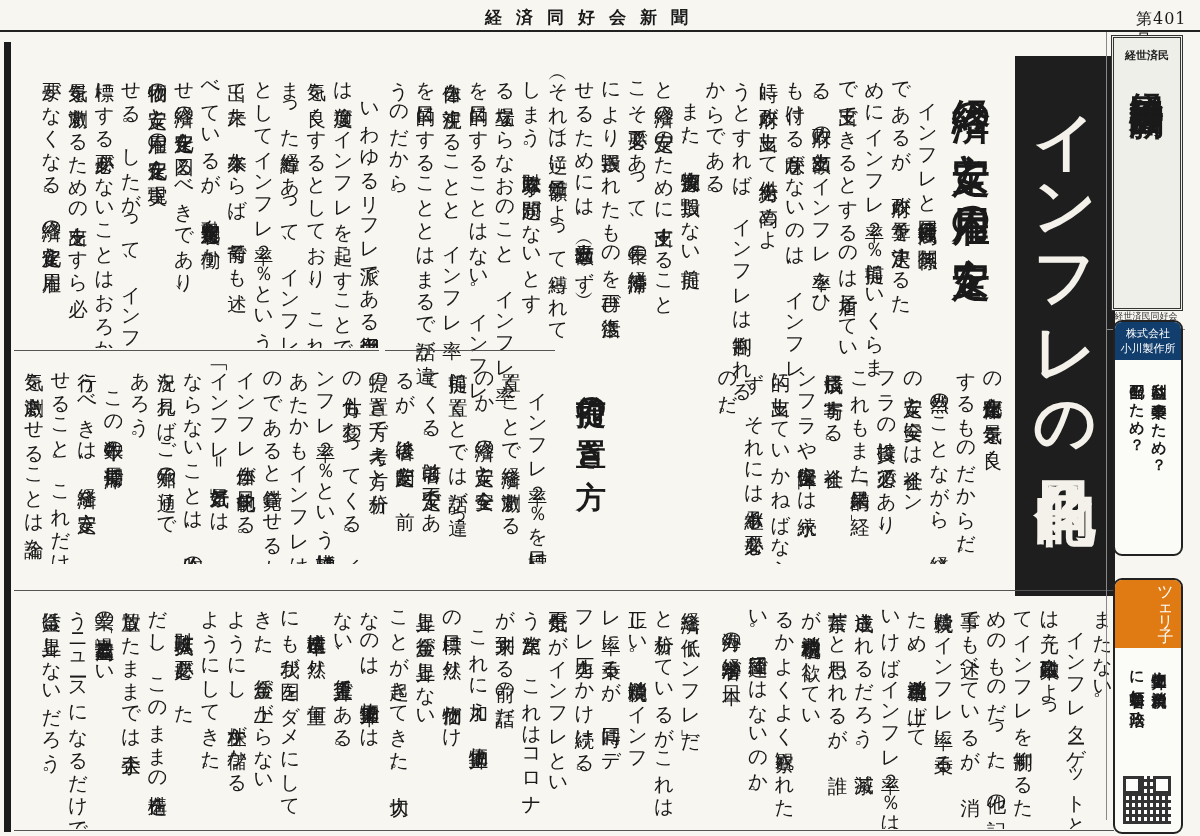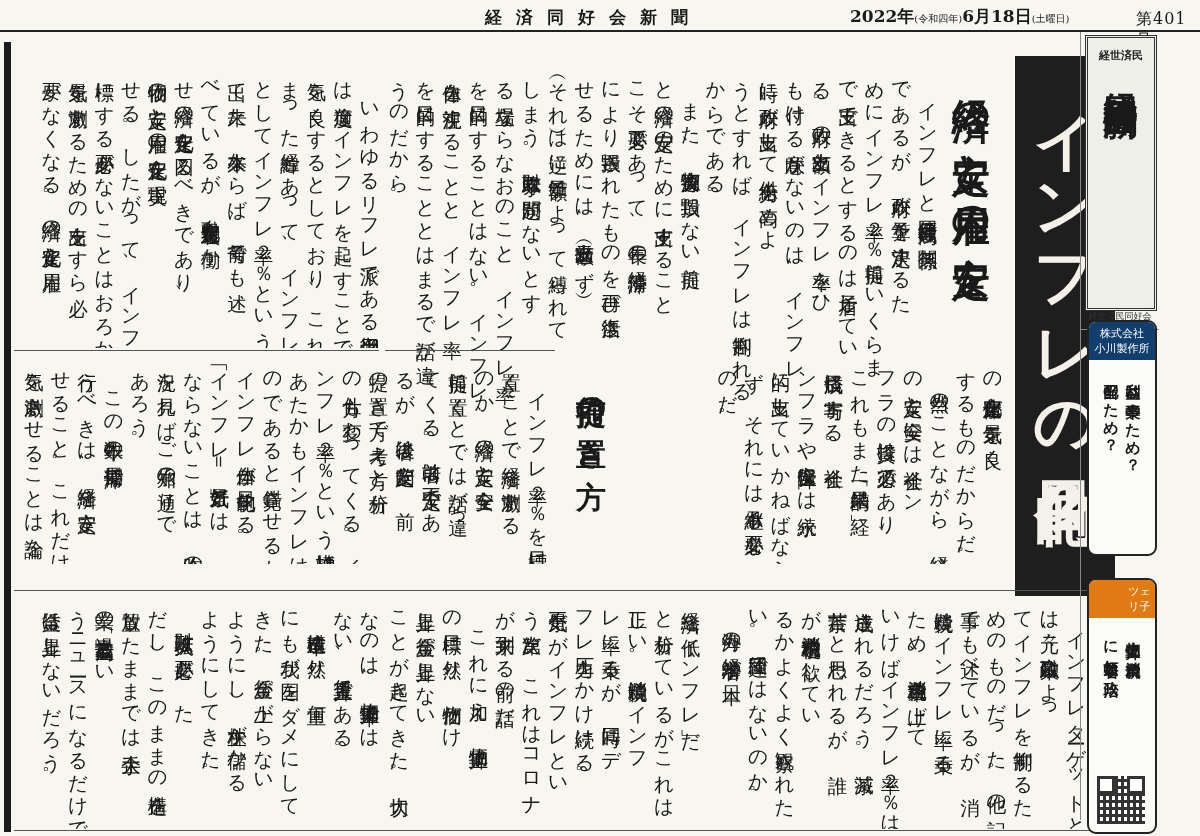--- a/index.html
+++ b/index.html
@@ -60,21 +60,21 @@
     font-family:"DejaVu Serif", serif; font-weight:bold;
     font-size:38px; letter-spacing:3px;
   }
   .midhead {
     position:absolute; left:570px; top:372px;
     writing-mode:vertical-rl;
     font-family:"DejaVu Serif", serif; font-weight:bold;
     font-size:30px; letter-spacing:3px;
   }
   .sidebar {
-    position:absolute; left:1080px; top:32px; width:78px; height:788px;
+    position:absolute; left:1106px; top:32px; width:78px; height:788px;
     border-left:1px solid #888;
   }
   .logo-box {
     position:absolute; left:4px; top:3px; width:66px; height:270px;
     border:3px double #333; background:#efefea;
   }
   .logo-small {
     position:absolute; left:0; width:66px; top:10px; text-align:center;
     font-size:11px; font-weight:bold;
   }
@@ -115,21 +115,20 @@
     border:3px solid #111; background:#fff;
   }
   .qr::before { left:0; top:0; }
   .qr::after { right:0; top:0; }
 </style>
 </head>
 <body>
 
 <div class="topbar">
   <span class="masthead-title">経済同好会新聞</span>
-  <span class="masthead-date"><span>2022年</span><small>(令和四年)</small><span>6月18日</span><small>(土曜日)</small></span>
   <span class="masthead-issue">第401号</span>
 </div>
 
 <div class="left-rule"></div>
 
 <div class="headline-box">
   <div class="headline-text">インフレの目的化？</div>
 </div>
 
 <div class="subhead">経済の安定と雇用の安定を</div>
@@ -258,18 +257,18 @@
   <div class="logo-caption">経世済民同好会</div>
 
   <div class="ad-card" style="top:288px; height:232px;">
     <div class="ad-head" style="background:#123e6e; white-space:pre;">株式会社
 小川製作所</div>
     <div class="ad-body" style="white-space:pre;">利益は事業のため？
 配当のため？</div>
   </div>
 
   <div class="ad-card" style="top:546px; height:252px;">
-    <div class="ad-head" style="background:#e07a12; font-size:11px;padding-left:39px;">ツェリ子</div>
+    <div class="ad-head" style="background:#e07a12; font-size:16px;padding-left:39px;">ツェリ子</div>
     <div class="ad-body" style="white-space:pre;">物価上昇＋消費税
 に無頓着な政治</div>
     <div class="qr"></div>
   </div>
 </div>
 
 </body></html>

